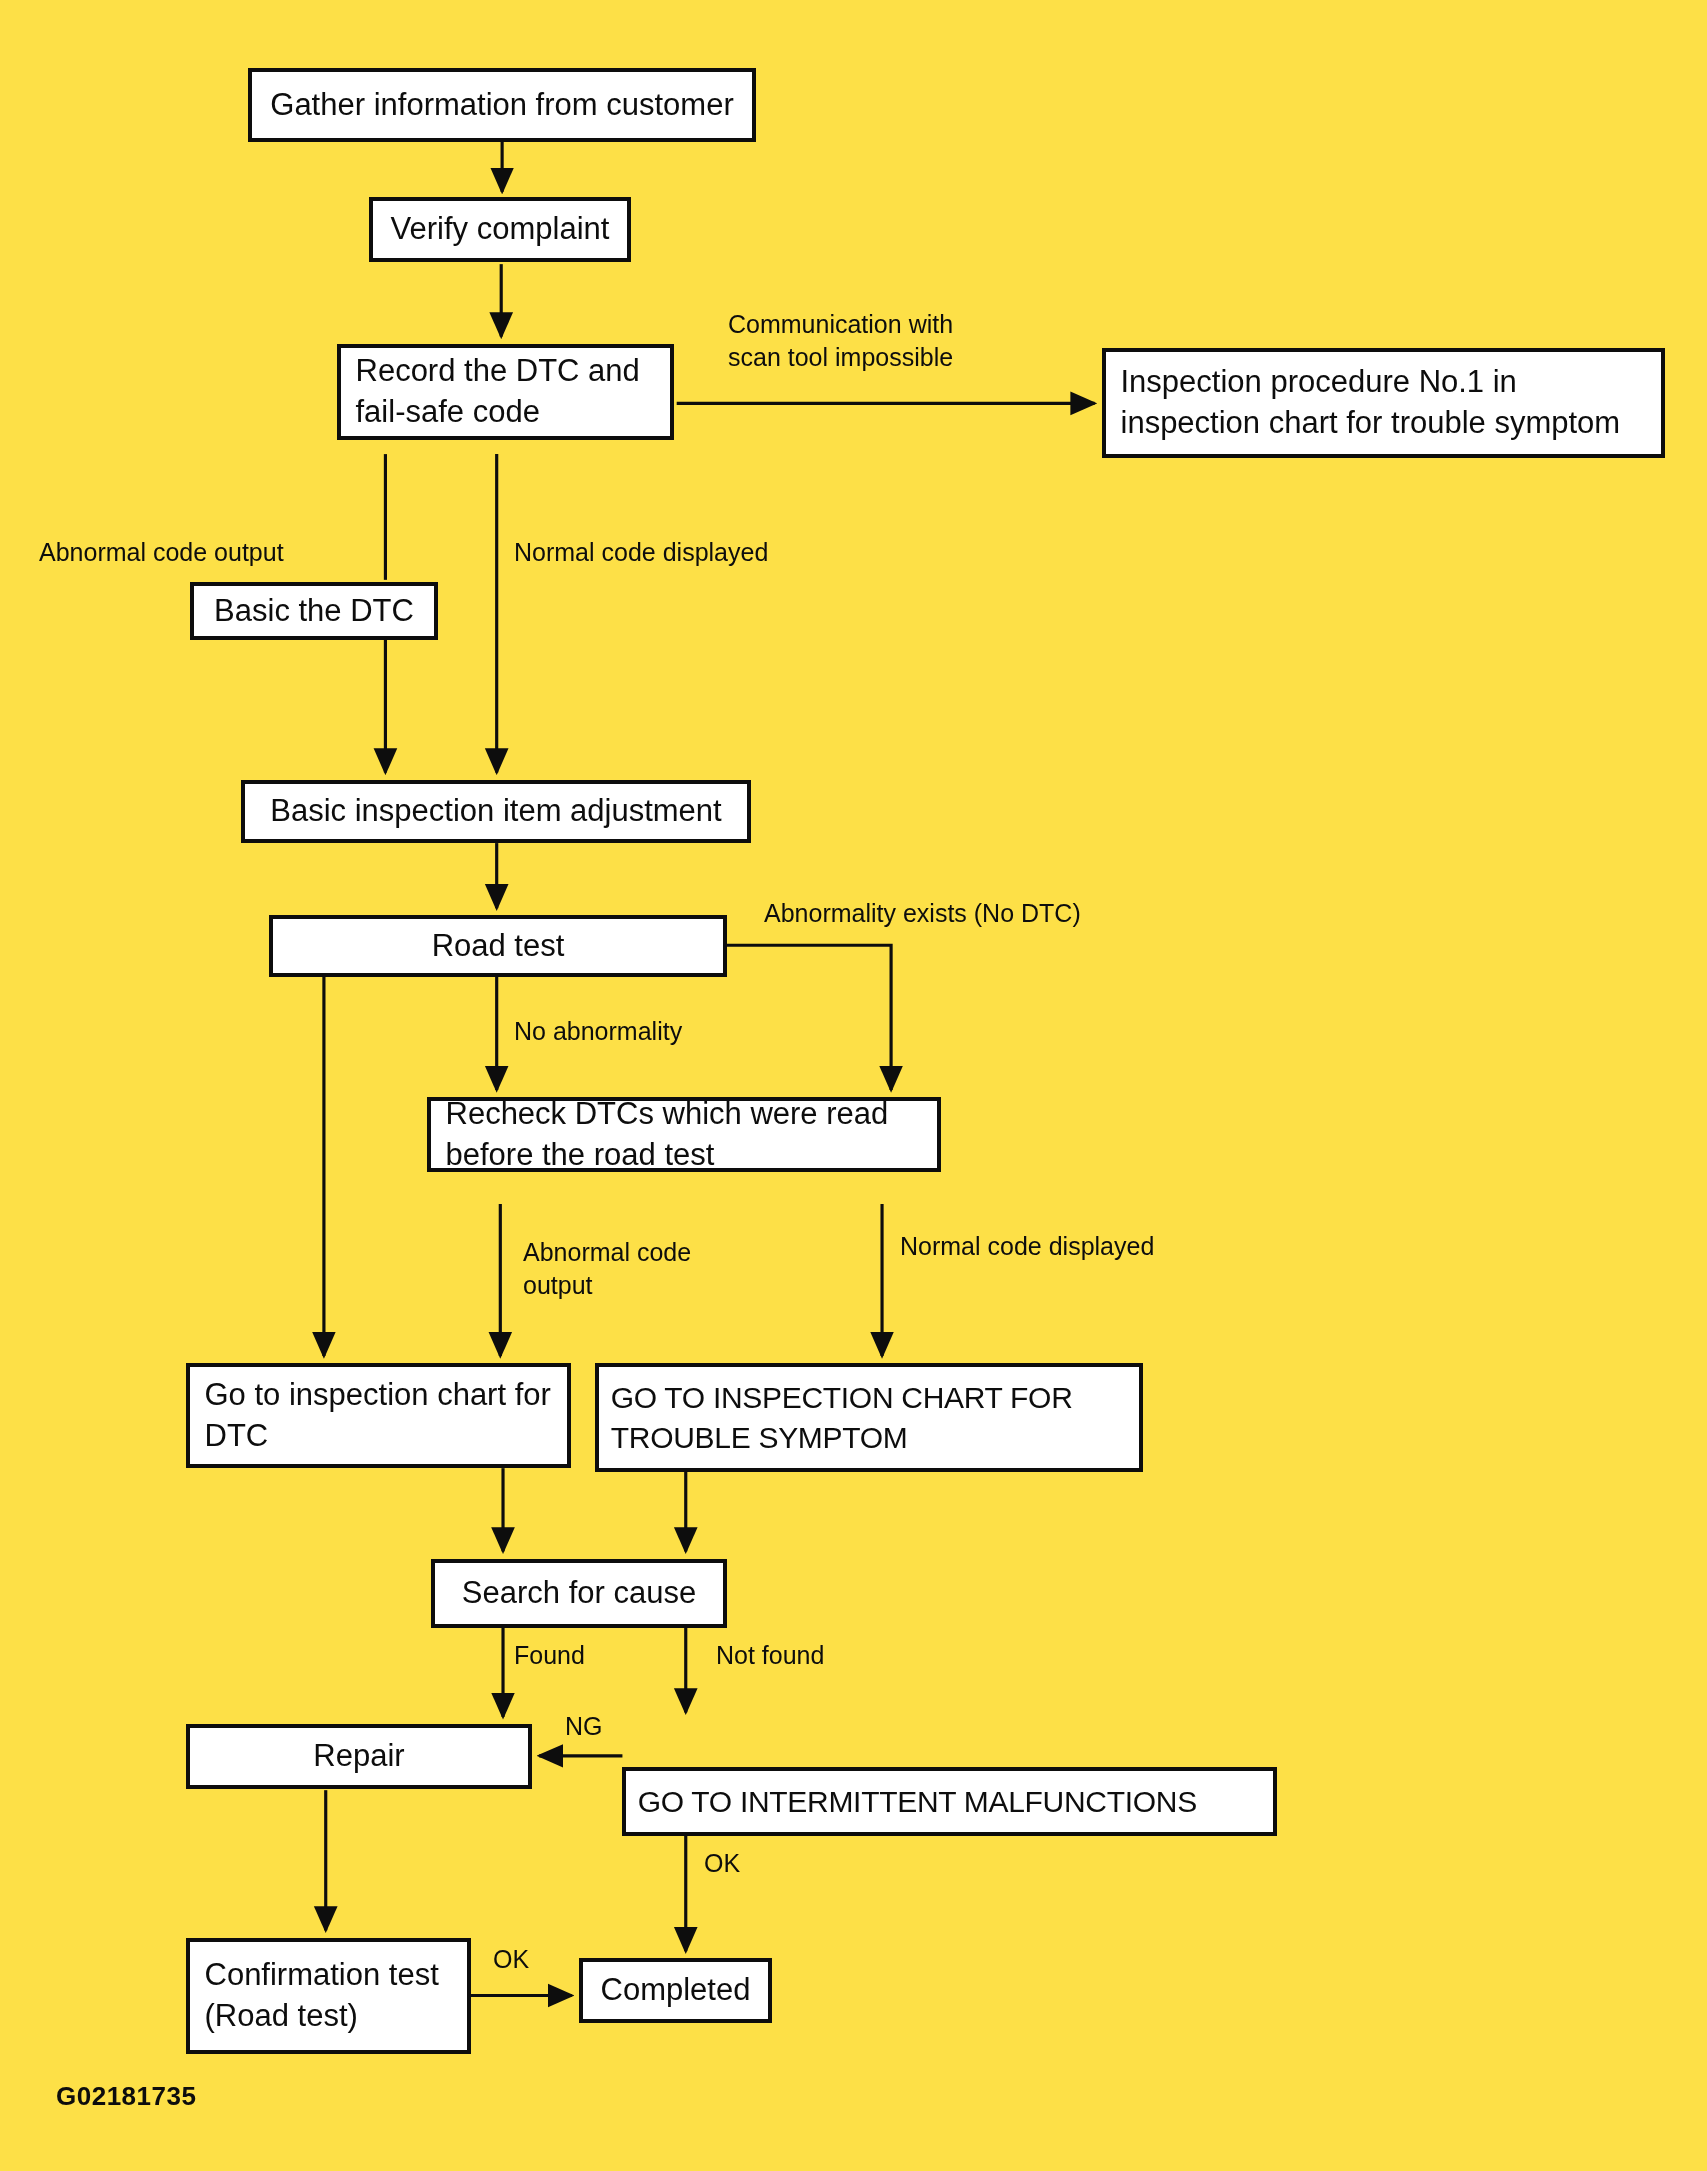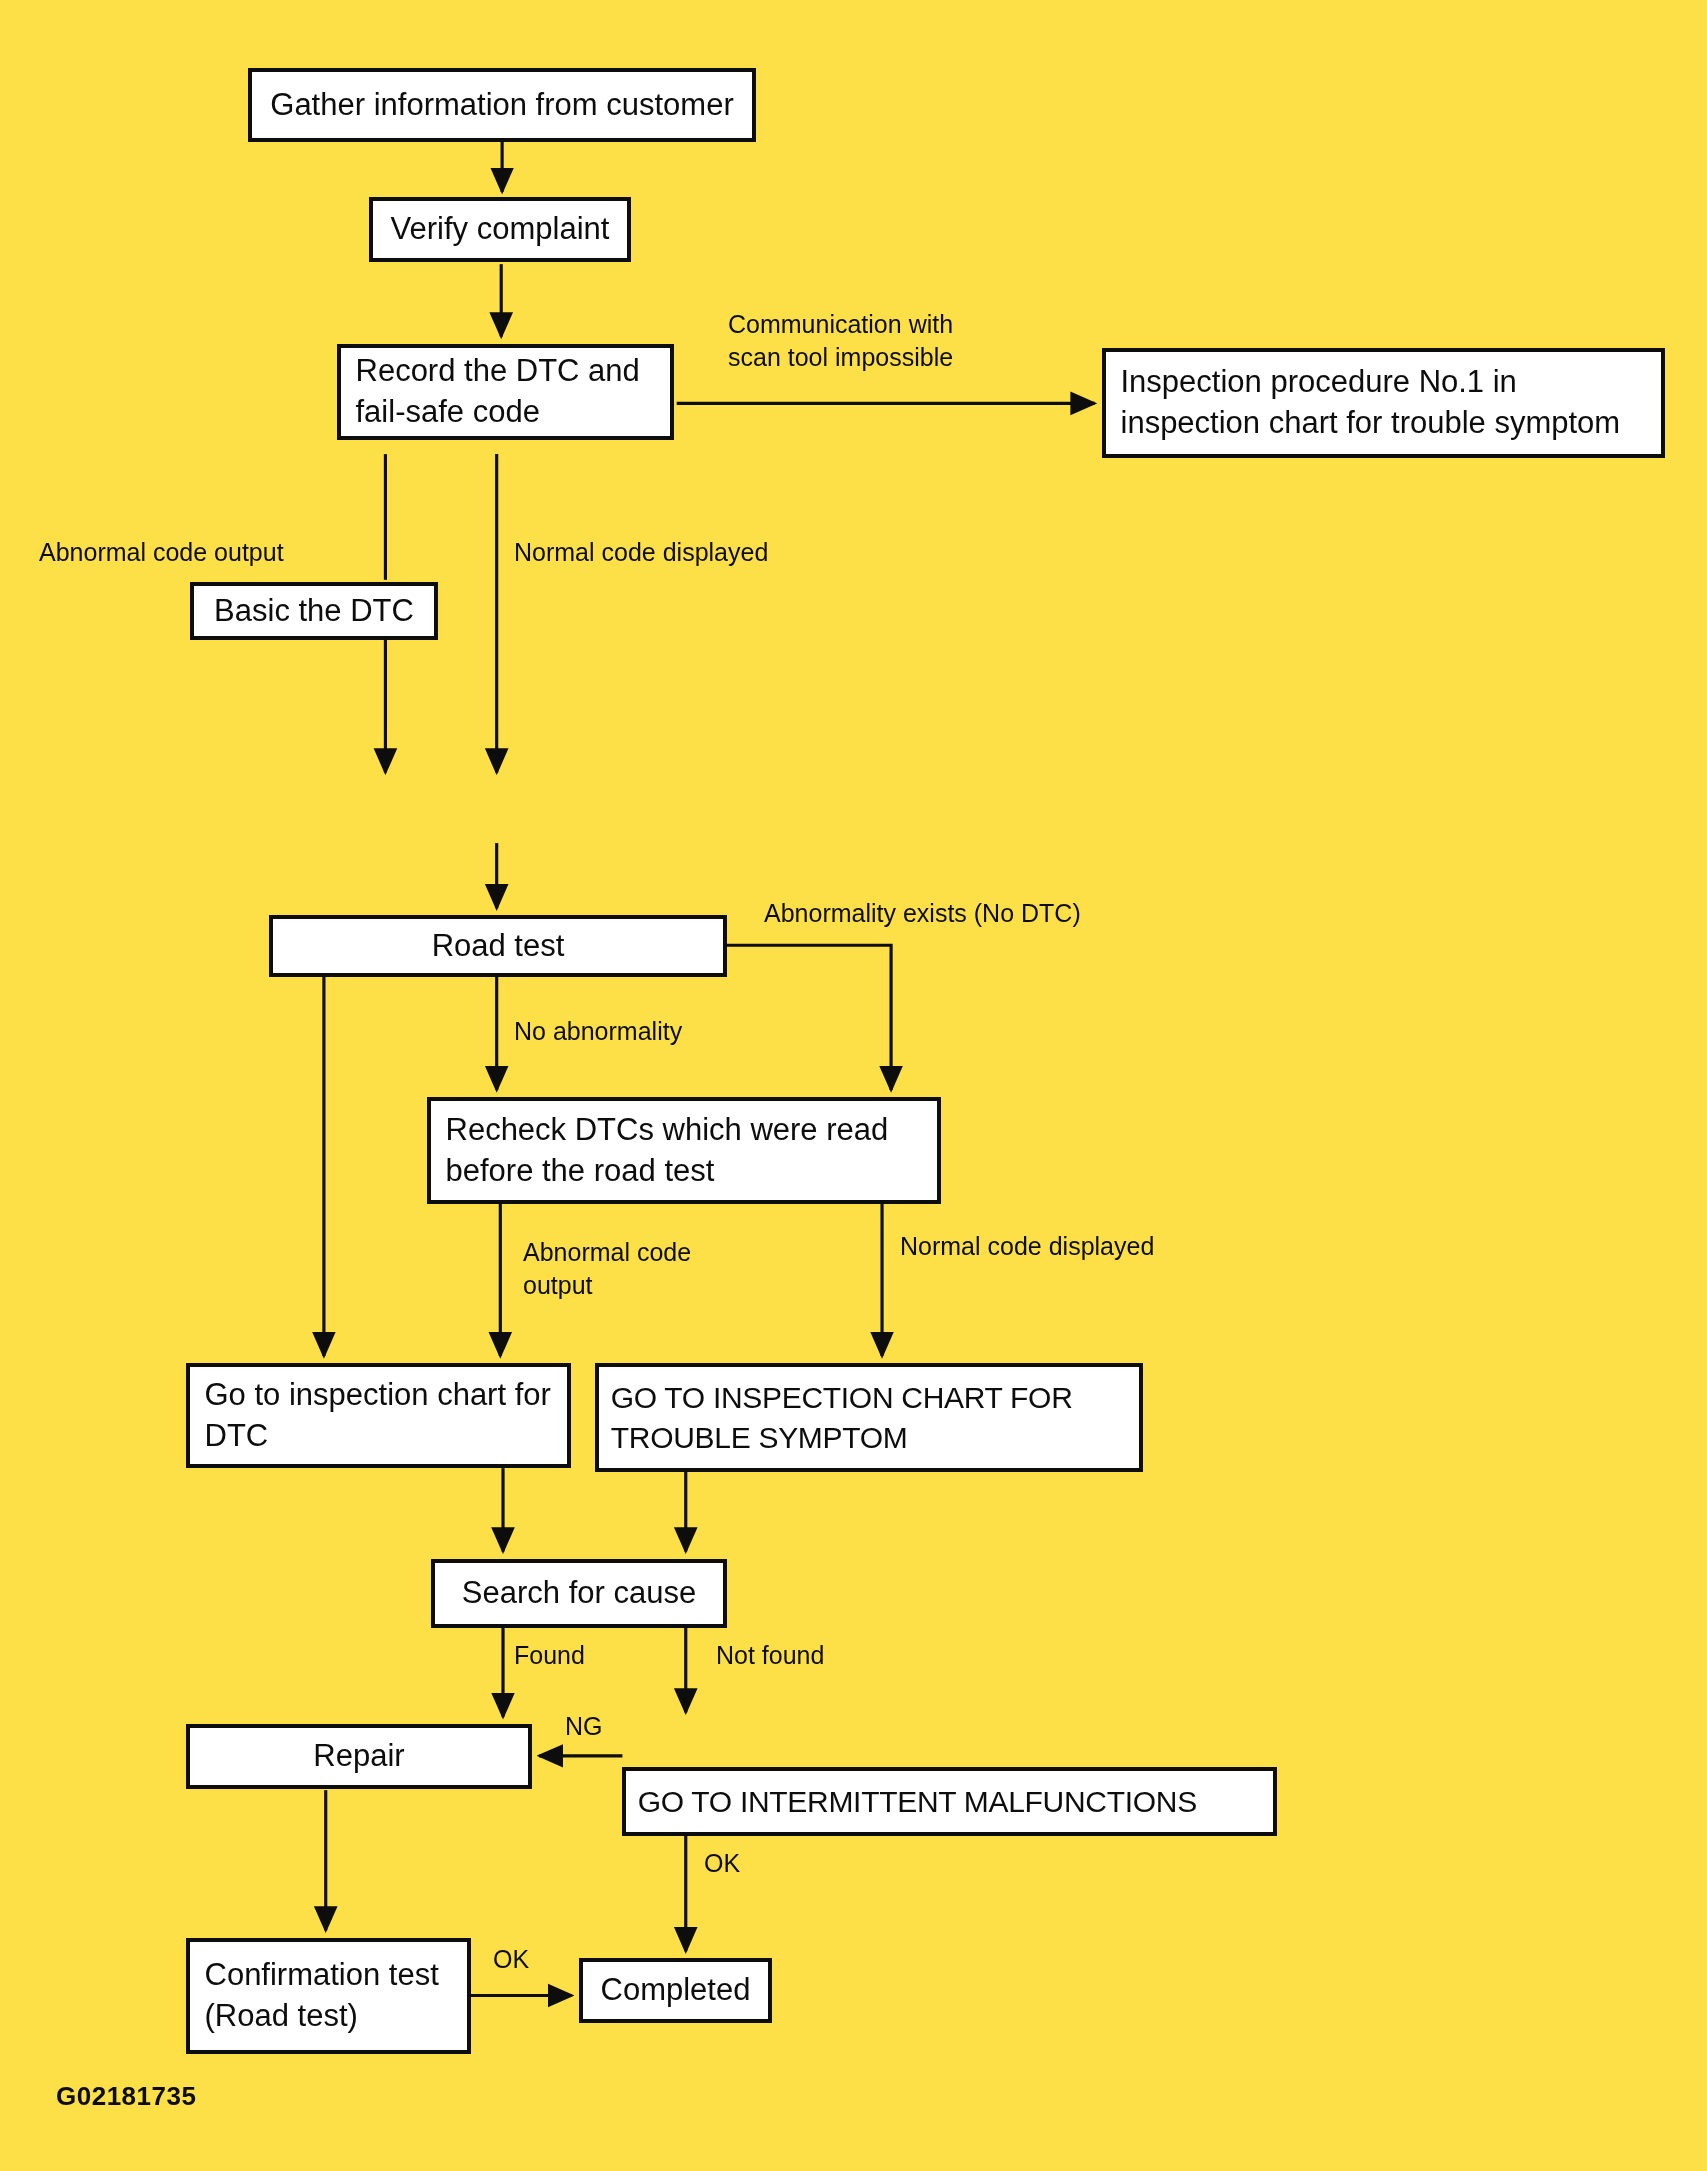--- a/index.html
+++ b/index.html
@@ -72,22 +72,23 @@
     <path d="M520,2206 H632" marker-end="url(#arr)"></path>
   </svg>
 
   <div class="node center" style="left:248px; top:68px;   width:508px; height:74px;">Gather information from customer</div>
   <div class="node center" style="left:369px; top:197px;  width:262px; height:65px;">Verify complaint</div>
   <div class="node" style="left:337px; top:344px;  width:337px; height:96px;">Record the DTC and
 fail-safe code</div>
   <div class="node" style="left:1102px;top:348px;  width:563px; height:110px;">Inspection procedure No.1 in
 inspection chart for trouble symptom</div>
   <div class="node center" style="left:190px; top:582px;  width:248px; height:58px;">Basic the DTC</div>
+  <div class="node center" style="left:241px; top:780px;  width:510px; height:63px;">Basic inspection item adjustment</div>
   <div class="node center" style="left:269px; top:915px; width:458px; height:62px;">Road test</div>
-  <div class="node" style="left:427px; top:1097px; width:514px; height:107px;">Recheck DTCs which were read
+  <div class="node" style="left:427px; top:1097px; width:514px; height:75px;">Recheck DTCs which were read
 before the road test</div>
   <div class="node" style="left:186px; top:1363px; width:385px; height:105px;">Go to inspection chart for
 DTC</div>
   <div class="node tight" style="left:595px; top:1363px; width:548px; height:109px;">GO TO INSPECTION CHART FOR
 TROUBLE SYMPTOM</div>
   <div class="node center" style="left:431px; top:1559px; width:296px; height:69px;">Search for cause</div>
   <div class="node center" style="left:186px; top:1724px; width:346px; height:65px;">Repair</div>
   <div class="node tight" style="left:622px; top:1720px; width:655px; height:69px;margin-top:47px;">GO TO INTERMITTENT MALFUNCTIONS</div>
   <div class="node" style="left:186px; top:1938px; width:285px; height:116px;">Confirmation test
 (Road test)</div>

